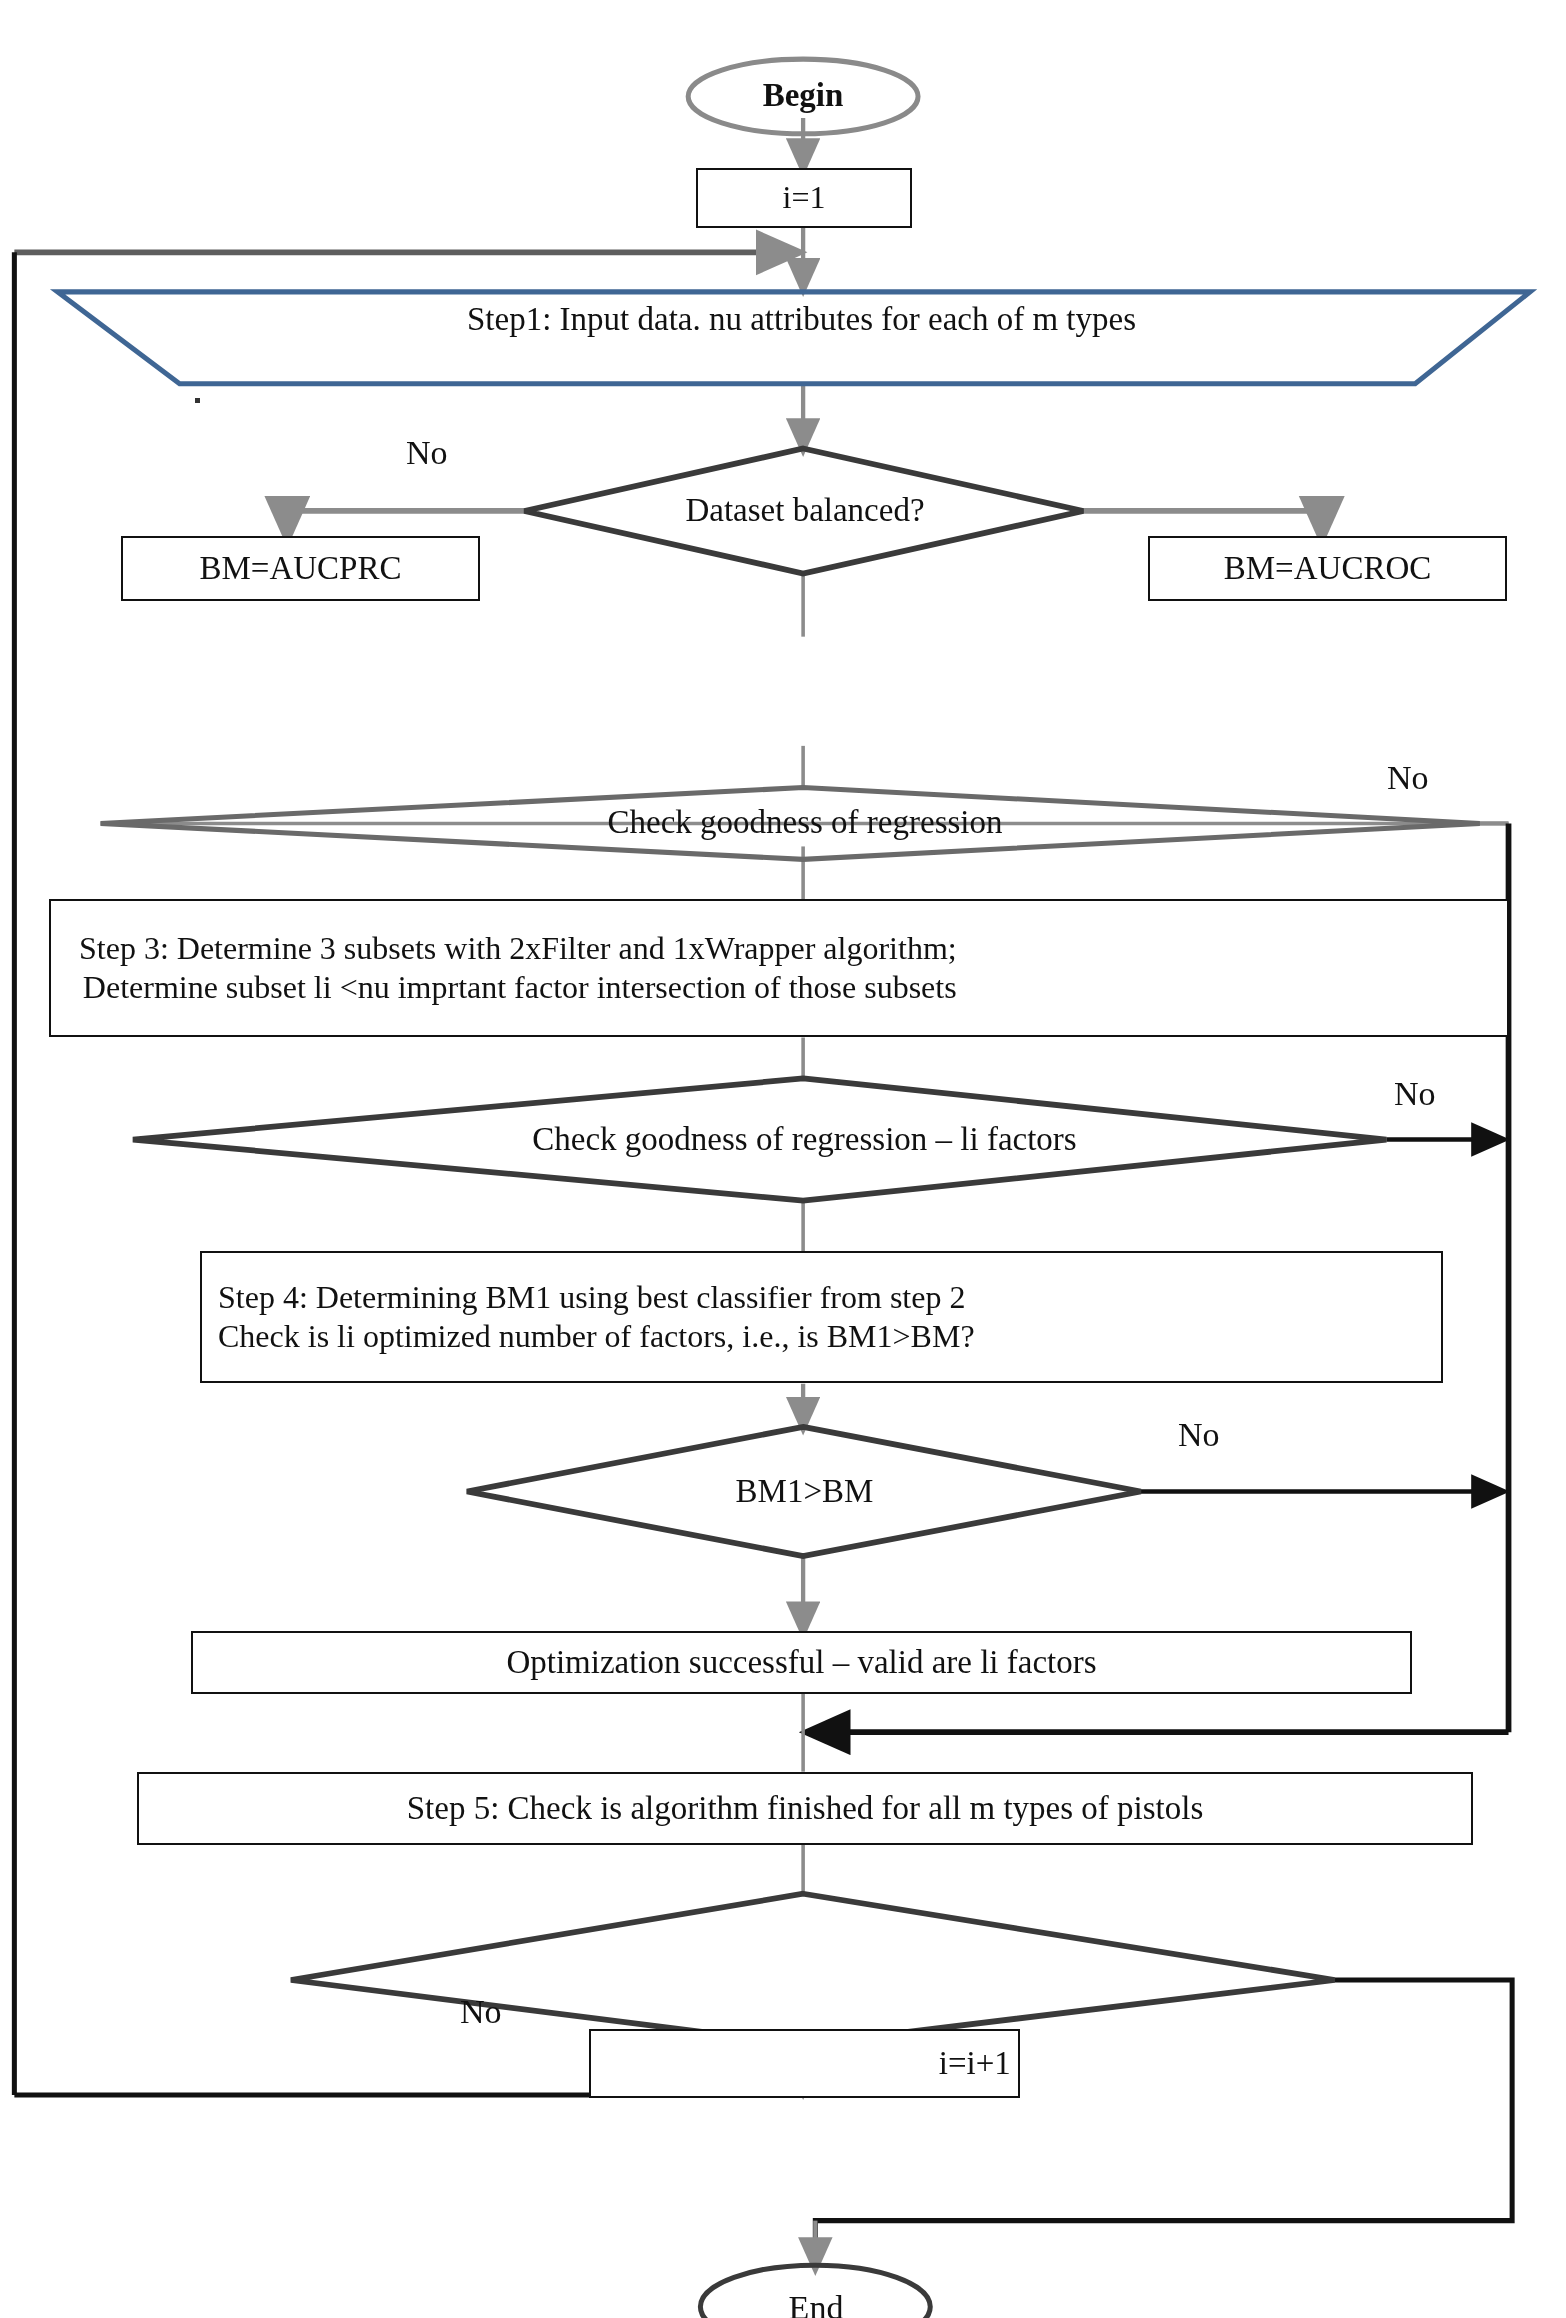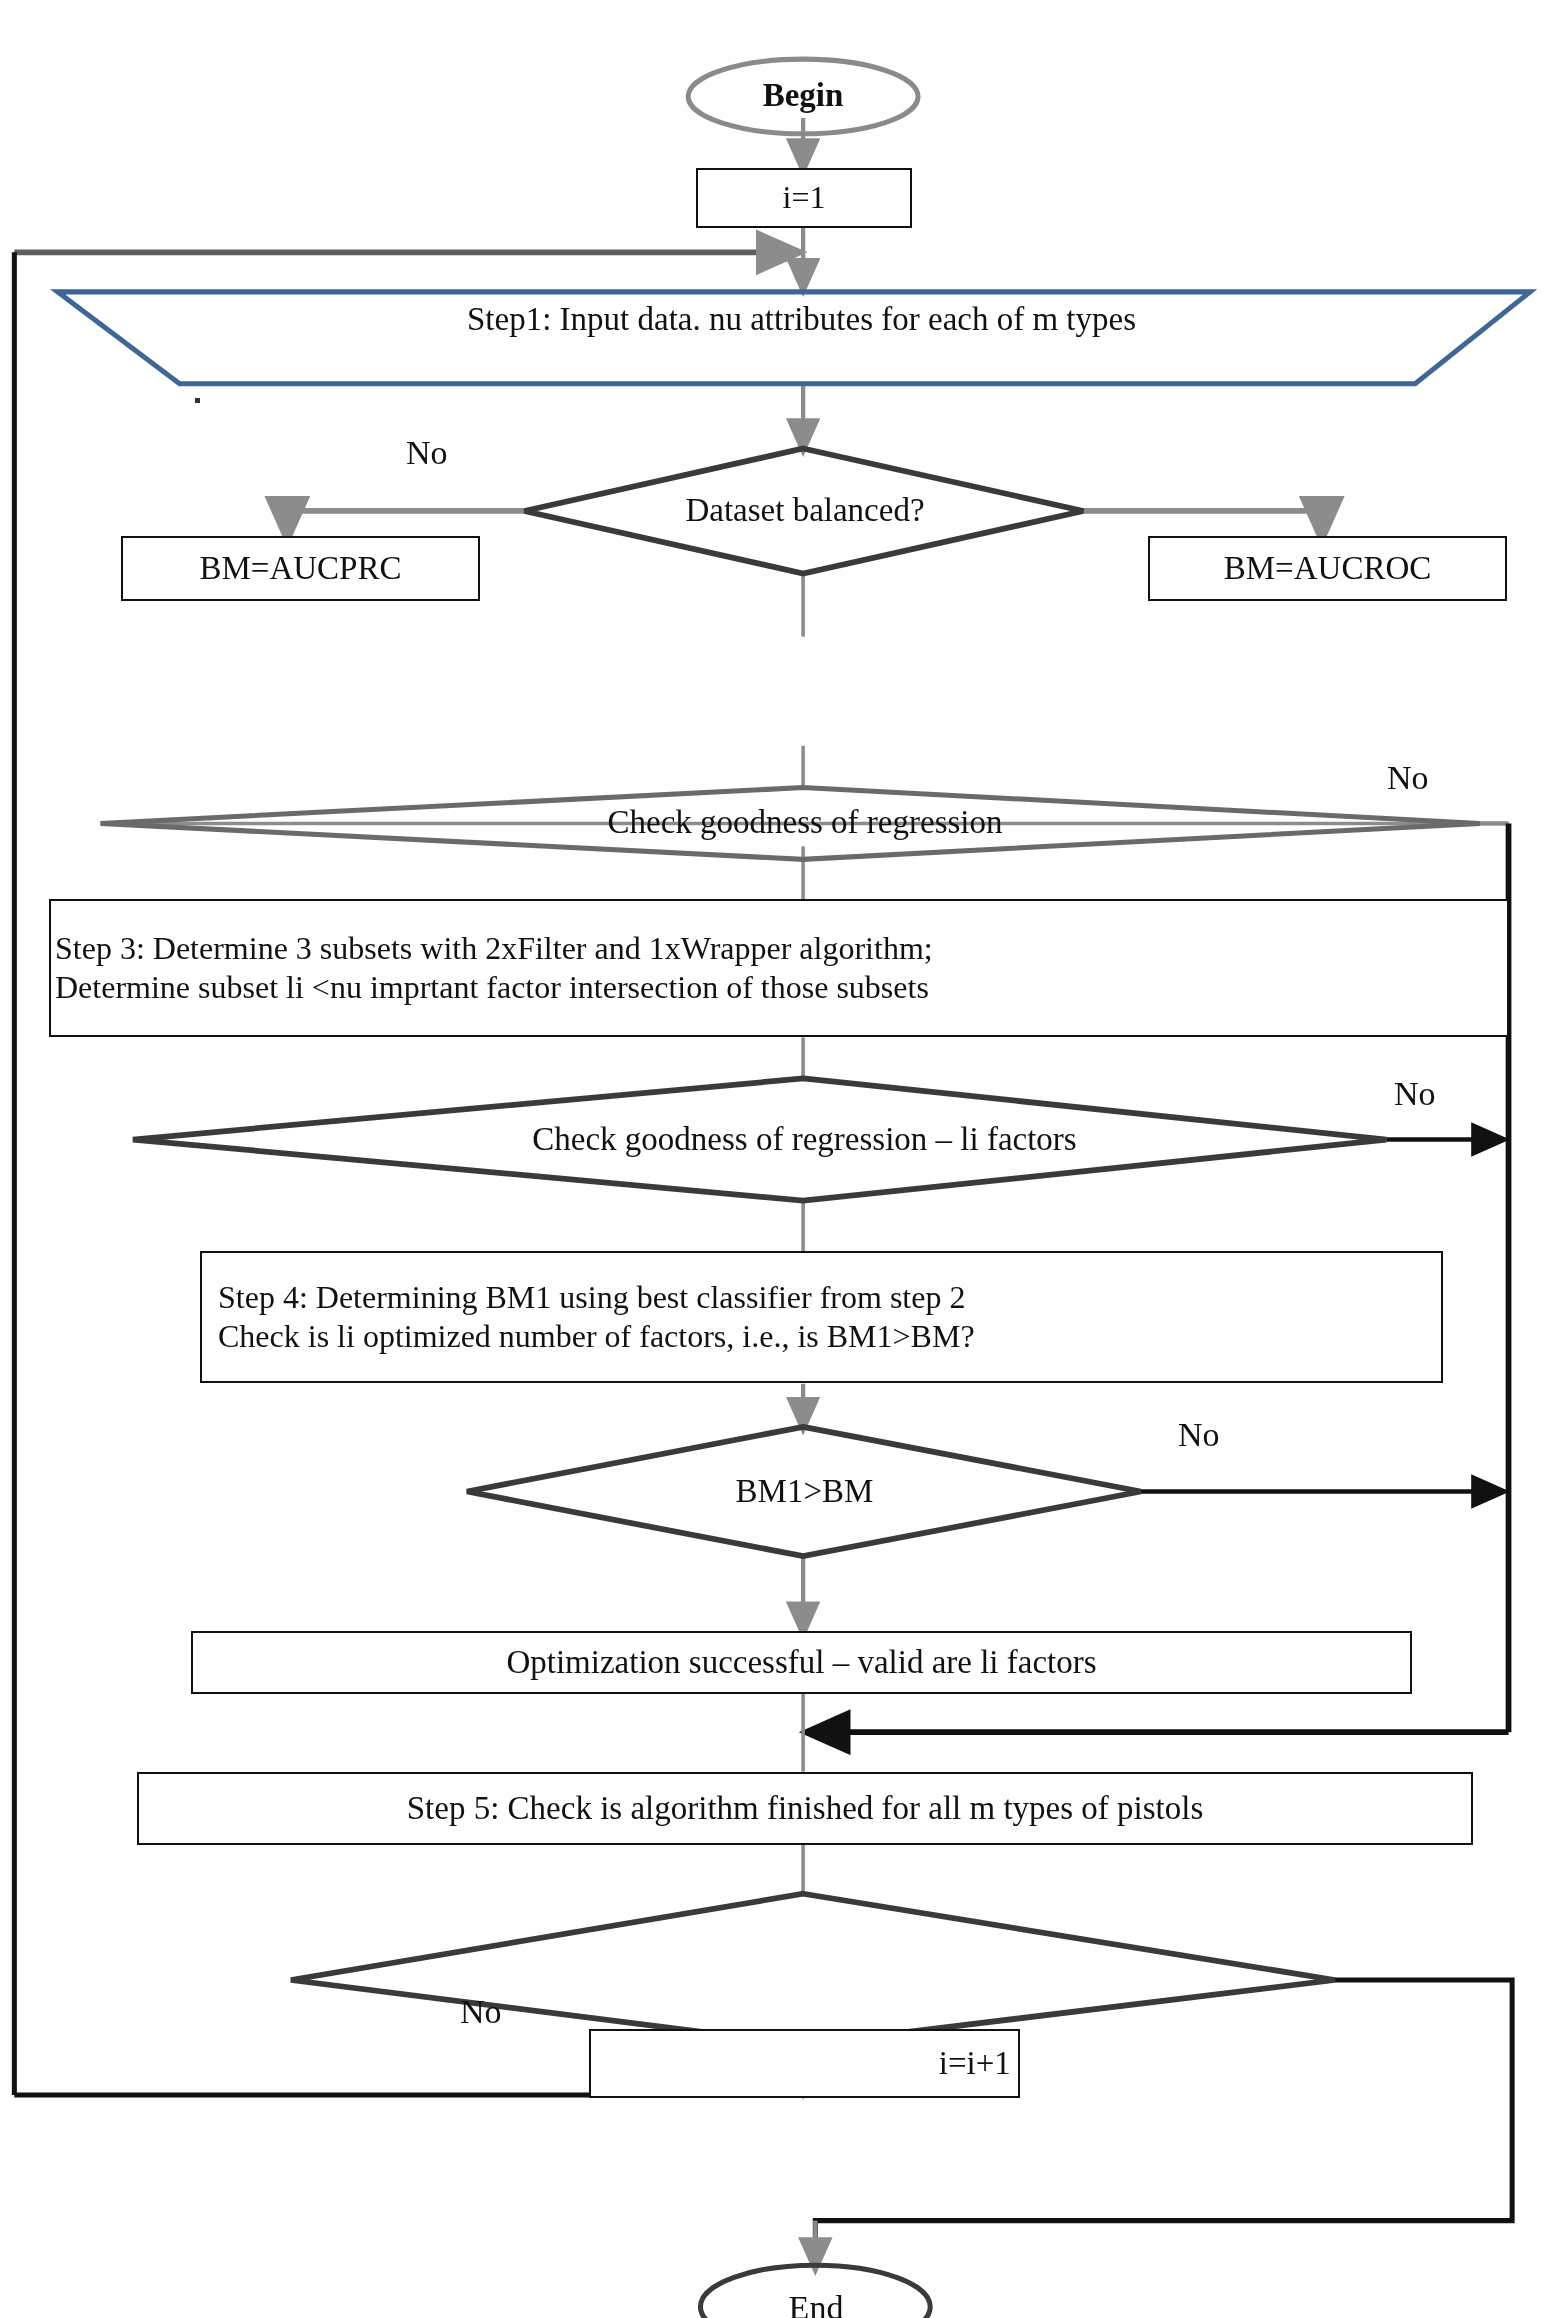--- a/index.html
+++ b/index.html
@@ -124,21 +124,21 @@
   <div class="node proc" style="left:1148px;top:496px;width:359px;height:65px;font-size:33px;">
     <span class="txt">BM=AUCROC</span>
   </div>
 
 
   <div class="node dlabel" style="left:503px;top:757px;width:604px;height:50px;font-size:33px;">
     <span class="txt">Check goodness of  regression</span>
   </div>
 
   <div class="node proc" style="left:49px;top:859px;width:1460px;height:138px;font-size:32px;justify-content:flex-start;">
-    <span class="txt" style="text-align:left;padding-left:4px;">Step 3: Determine 3 subsets with 2xFilter and  1xWrapper algorithm;
+    <span class="txt" style="text-align:right;padding-left:28px;">Step 3: Determine 3 subsets with 2xFilter and  1xWrapper algorithm;
 Determine subset li &lt;nu imprtant  factor intersection of those subsets</span>
   </div>
 
   <div class="node dlabel" style="left:316px;top:1073px;width:977px;height:52px;font-size:33px;">
     <span class="txt">Check goodness of regression – li factors</span>
   </div>
 
   <div class="node proc" style="left:200px;top:1211px;width:1243px;height:132px;font-size:32px;justify-content:flex-start;">
     <span class="txt" style="text-align:left;padding-left:16px;">Step 4: Determining  BM1  using best classifier from step 2
 Check is  li optimized number of factors, i.e., is BM1&gt;BM?</span>

